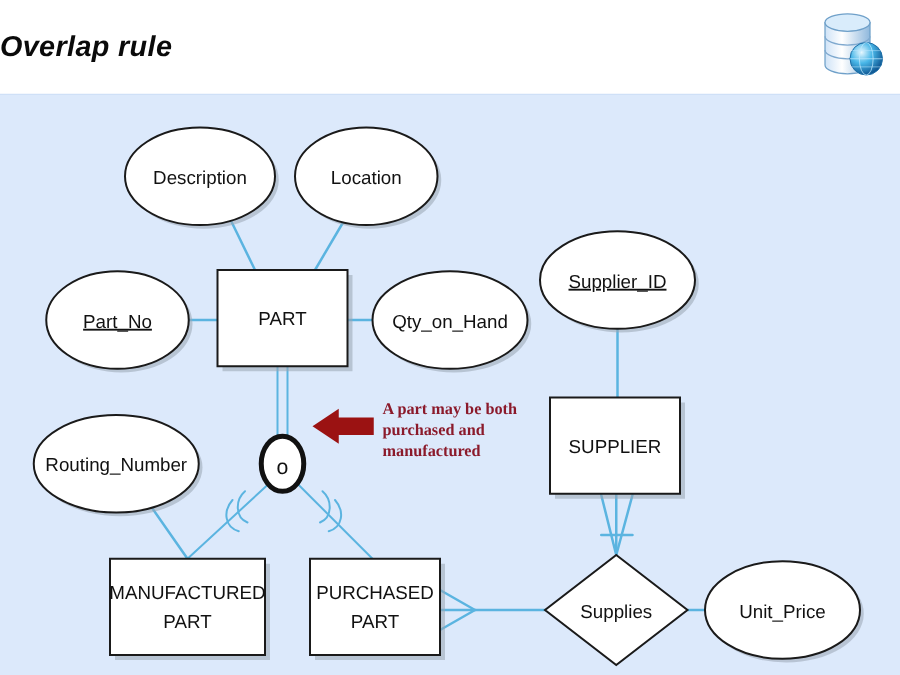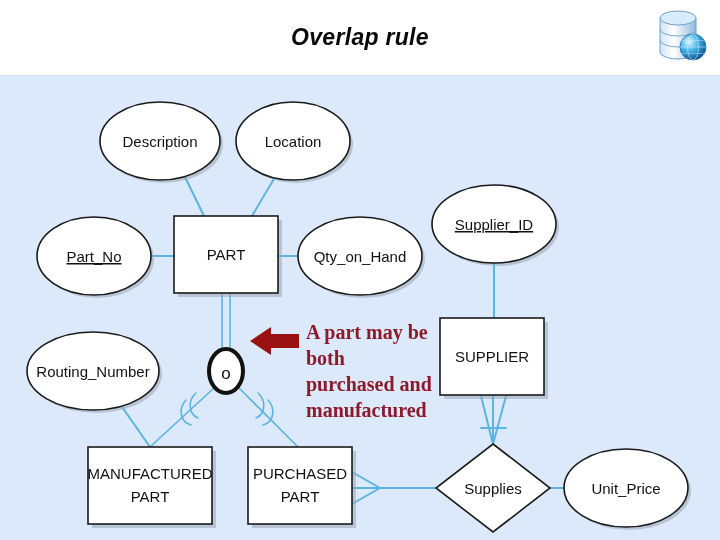--- a/index.html
+++ b/index.html
@@ -30,21 +30,21 @@
   #band-divider {
     position: absolute;
     left: 0; top: 75px;
     width: 720px; height: 1px;
     background: #cfe0f7;
   }
   #slide-title {
     position: absolute;
     left: 0; top: 24px;
     width: 720px;
-    text-align: center;
+    text-align: left;
     font-size: 23px;
     font-weight: bold;
     font-style: italic;
     color: #0a0a0a;
     letter-spacing: 0.3px;
   }
   #db-logo {
     position: absolute;
     right: 10px; top: 6px;
     width: 58px; height: 60px;
@@ -53,21 +53,21 @@
     position: absolute;
     left: 0; top: 0;
     width: 720px; height: 540px;
   }
   .annot {
     position: absolute;
     left: 306px; top: 319px;
     width: 160px;
     font-family: "Liberation Serif", serif;
     font-weight: bold;
-    font-size: 20px;
+    font-size: 13px;
     line-height: 1.30;
     color: #8b1a2b;
     white-space: pre-line;
   }
 </style>
 </head>
 <body>
 
 <div id="slide">
 

